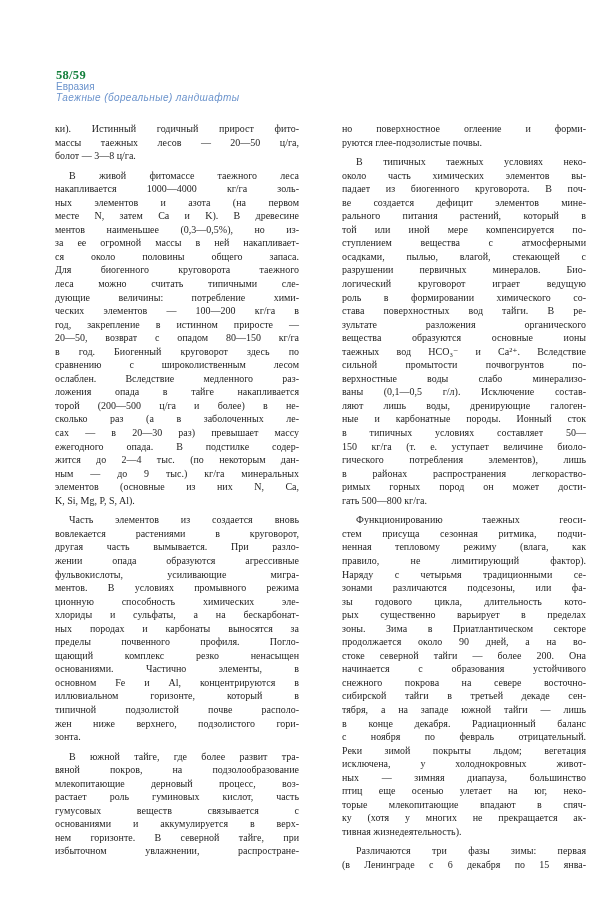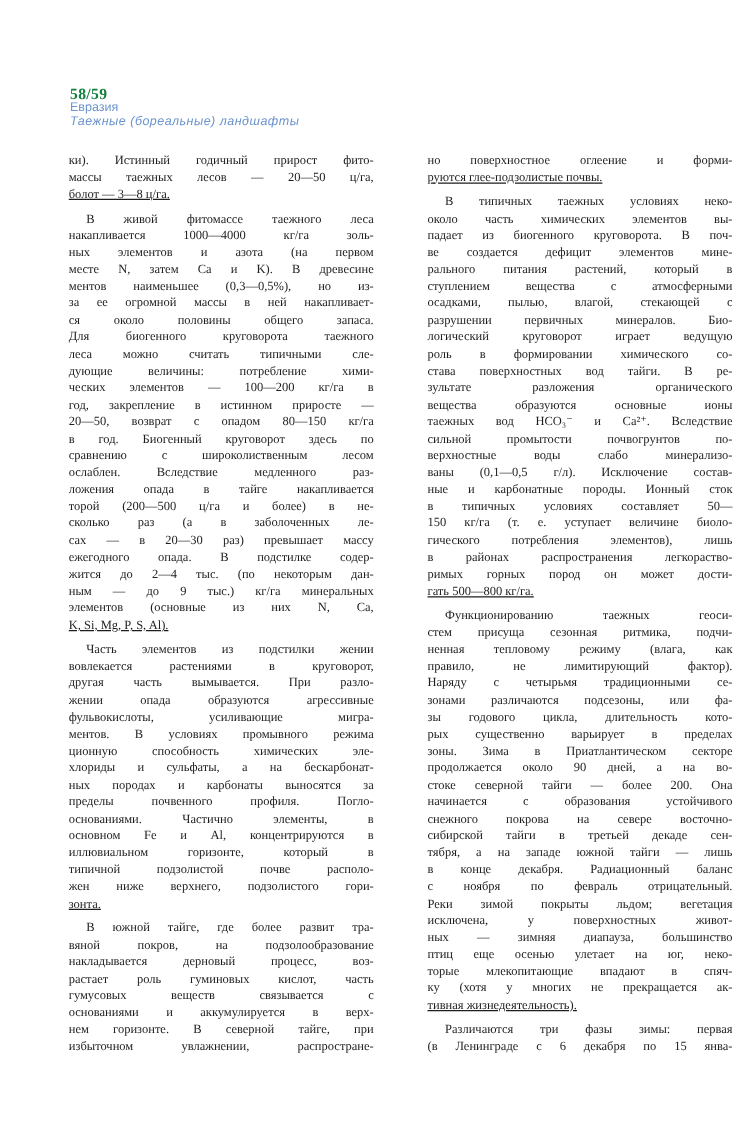--- a/index.html
+++ b/index.html
@@ -6,21 +6,21 @@
   body { width:600px; height:915px; position:relative; overflow:hidden;
          font-family:"Liberation Serif", "DejaVu Serif", serif; color:#1e1e1e; }
   .header { position:absolute; left:56px; top:70px; line-height:11px; }
   .pages { font-weight:bold; font-size:12.5px; color:#15803d; letter-spacing:0.3px; }
   .region { font-family:"Liberation Sans","DejaVu Sans",sans-serif; font-size:10px; color:#6b93cc; }
   .section { font-family:"Liberation Sans","DejaVu Sans",sans-serif; font-style:italic; font-size:10px; color:#6b93cc; letter-spacing:0.4px; }
   .col { position:absolute; top:122px; font-size:10px; line-height:13.55px; }
   .col.left { left:55px; width:244px; }
   .col.right { left:319px; width:244px;margin-left:23px; }
   .line { display:block; white-space:nowrap; text-align:justify; text-align-last:justify; height:13.55px; overflow:visible; }
-  .line.last { text-align-last:left;text-decoration:underline; }
+  .line.last { text-align-last:left; }
   .line.indent { padding-left:14px; }
   .gap { display:block; height:6px; }
 </style>
 </head>
 <body>
 
 <div class="header">
   <div class="pages">58/59</div>
   <div class="region">Евразия</div>
   <div class="section">Таежные (бореальные) ландшафты</div>
@@ -50,67 +50,70 @@
     <span class="line">ложения опада в тайге накапливается</span>
     <span class="line">торой (200—500 ц/га и более) в не-</span>
     <span class="line">сколько раз (а в заболоченных ле-</span>
     <span class="line">сах — в 20—30 раз) превышает массу</span>
     <span class="line">ежегодного опада. В подстилке содер-</span>
     <span class="line">жится до 2—4 тыс. (по некоторым дан-</span>
     <span class="line">ным — до 9 тыс.) кг/га минеральных</span>
     <span class="line">элементов (основные из них N, Ca,</span>
     <span class="line last">K, Si, Mg, P, S, Al).</span>
     <span class="gap"></span>
-    <span class="line indent">Часть элементов из подстилки жении</span>
+    <span class="line indent">Часть элементов из создается вновь</span>
     <span class="line">вовлекается растениями в круговорот,</span>
     <span class="line">другая часть вымывается. При разло-</span>
     <span class="line">жении опада образуются агрессивные</span>
     <span class="line">фульвокислоты, усиливающие мигра-</span>
     <span class="line">ментов. В условиях промывного режима</span>
     <span class="line">ционную способность химических эле-</span>
     <span class="line">хлориды и сульфаты, а на бескарбонат-</span>
     <span class="line">ных породах и карбонаты выносятся за</span>
     <span class="line">пределы почвенного профиля. Погло-</span>
+    <span class="line">щающий комплекс резко ненасыщен</span>
     <span class="line">основаниями. Частично элементы, в</span>
     <span class="line">основном Fe и Al, концентрируются в</span>
     <span class="line">иллювиальном горизонте, который в</span>
     <span class="line">типичной подзолистой почве располо-</span>
     <span class="line">жен ниже верхнего, подзолистого гори-</span>
     <span class="line last">зонта.</span>
     <span class="gap"></span>
     <span class="line indent">В южной тайге, где более развит тра-</span>
     <span class="line">вяной покров, на подзолообразование</span>
-    <span class="line">накладывается дерновый процесс, воз-</span>
+    <span class="line">млекопитающие дерновый процесс, воз-</span>
     <span class="line">растает роль гуминовых кислот, часть</span>
     <span class="line">гумусовых веществ связывается с</span>
     <span class="line">основаниями и аккумулируется в верх-</span>
     <span class="line">нем горизонте. В северной тайге, при</span>
     <span class="line">избыточном увлажнении, распростране-</span>
   </div>
 <div class="col right" id="col-right">
     <span class="line">но поверхностное оглеение и форми-</span>
     <span class="line last">руются глее-подзолистые почвы.</span>
     <span class="gap"></span>
     <span class="line indent">В типичных таежных условиях неко-</span>
     <span class="line">около часть химических элементов вы-</span>
     <span class="line">падает из биогенного круговорота. В поч-</span>
     <span class="line">ве создается дефицит элементов мине-</span>
     <span class="line">рального питания растений, который в</span>
+    <span class="line">той или иной мере компенсируется по-</span>
     <span class="line">ступлением вещества с атмосферными</span>
     <span class="line">осадками, пылью, влагой, стекающей с</span>
     <span class="line">разрушении первичных минералов. Био-</span>
     <span class="line">логический круговорот играет ведущую</span>
     <span class="line">роль в формировании химического со-</span>
     <span class="line">става поверхностных вод тайги. В ре-</span>
     <span class="line">зультате разложения органического</span>
     <span class="line">вещества образуются основные ионы</span>
     <span class="line">таежных вод HCO₃⁻ и Ca²⁺. Вследствие</span>
     <span class="line">сильной промытости почвогрунтов по-</span>
     <span class="line">верхностные воды слабо минерализо-</span>
     <span class="line">ваны (0,1—0,5 г/л). Исключение состав-</span>
+    <span class="line">ляют лишь воды, дренирующие галоген-</span>
     <span class="line">ные и карбонатные породы. Ионный сток</span>
     <span class="line">в типичных условиях составляет 50—</span>
     <span class="line">150 кг/га (т. е. уступает величине биоло-</span>
     <span class="line">гического потребления элементов), лишь</span>
     <span class="line">в районах распространения легкораство-</span>
     <span class="line">римых горных пород он может дости-</span>
     <span class="line last">гать 500—800 кг/га.</span>
     <span class="gap"></span>
     <span class="line indent">Функционированию таежных геоси-</span>
     <span class="line">стем присуща сезонная ритмика, подчи-</span>
@@ -123,21 +126,21 @@
     <span class="line">зоны. Зима в Приатлантическом секторе</span>
     <span class="line">продолжается около 90 дней, а на во-</span>
     <span class="line">стоке северной тайги — более 200. Она</span>
     <span class="line">начинается с образования устойчивого</span>
     <span class="line">снежного покрова на севере восточно-</span>
     <span class="line">сибирской тайги в третьей декаде сен-</span>
     <span class="line">тября, а на западе южной тайги — лишь</span>
     <span class="line">в конце декабря. Радиационный баланс</span>
     <span class="line">с ноября по февраль отрицательный.</span>
     <span class="line">Реки зимой покрыты льдом; вегетация</span>
-    <span class="line">исключена, у поверхностных живот-</span>
+    <span class="line">исключена, у холоднокровных живот-</span>
     <span class="line">ных — зимняя диапауза, большинство</span>
     <span class="line">птиц еще осенью улетает на юг, неко-</span>
     <span class="line">торые млекопитающие впадают в спяч-</span>
     <span class="line">ку (хотя у многих не прекращается ак-</span>
     <span class="line last">тивная жизнедеятельность).</span>
     <span class="gap"></span>
     <span class="line indent">Различаются три фазы зимы: первая</span>
     <span class="line">(в Ленинграде с 6 декабря по 15 янва-</span>
   </div>
 

